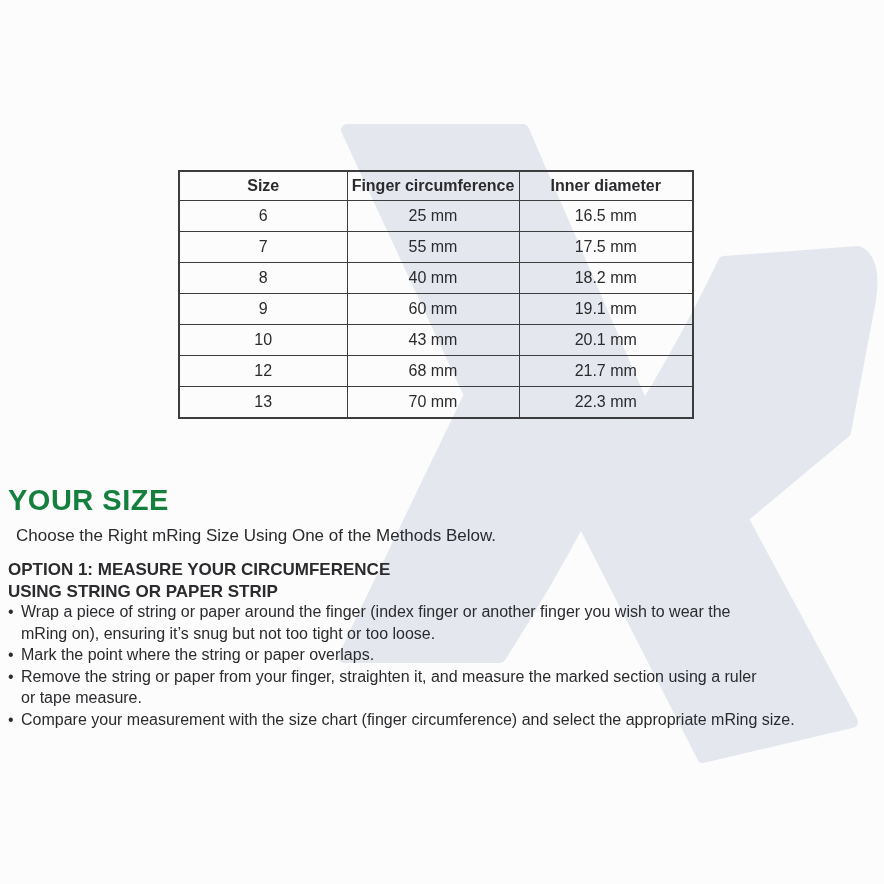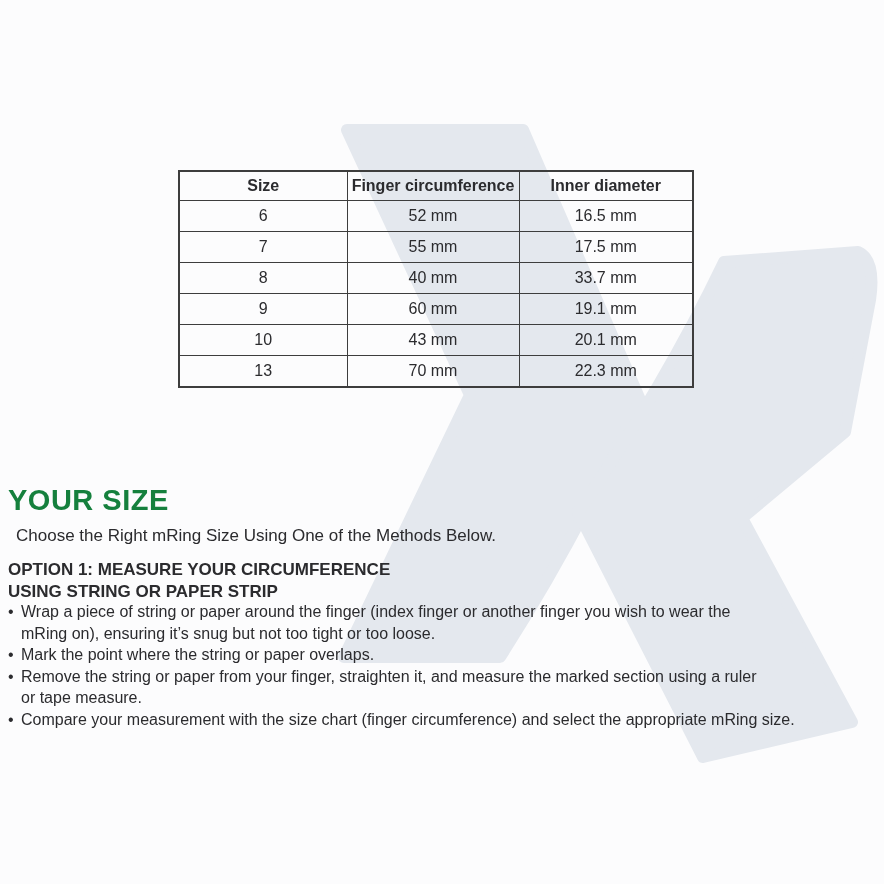--- a/index.html
+++ b/index.html
@@ -107,49 +107,54 @@
 
           <th>Finger circumference</th>
 
           <th>Inner diameter</th>
         </tr>
     </thead>
     <tbody>
 
         <tr>
           <td>6</td>
-          <td>52 mm</td>
+          <td>25 mm</td>
           <td>16.5 mm</td>
         </tr>
 
         <tr>
           <td>7</td>
           <td>55 mm</td>
           <td>17.5 mm</td>
         </tr>
 
         <tr>
           <td>8</td>
           <td>40 mm</td>
-          <td>33.7 mm</td>
+          <td>18.2 mm</td>
         </tr>
 
         <tr>
           <td>9</td>
           <td>60 mm</td>
           <td>19.1 mm</td>
         </tr>
 
         <tr>
           <td>10</td>
           <td>43 mm</td>
           <td>20.1 mm</td>
         </tr>
 
 
+        <tr>
+          <td>12</td>
+          <td>68 mm</td>
+          <td>21.7 mm</td>
+        </tr>
 
         <tr>
           <td>13</td>
           <td>70 mm</td>
           <td>22.3 mm</td>
         </tr>
       </tbody>
   </table>
 
   <h1 class="page-title">YOUR SIZE</h1>

